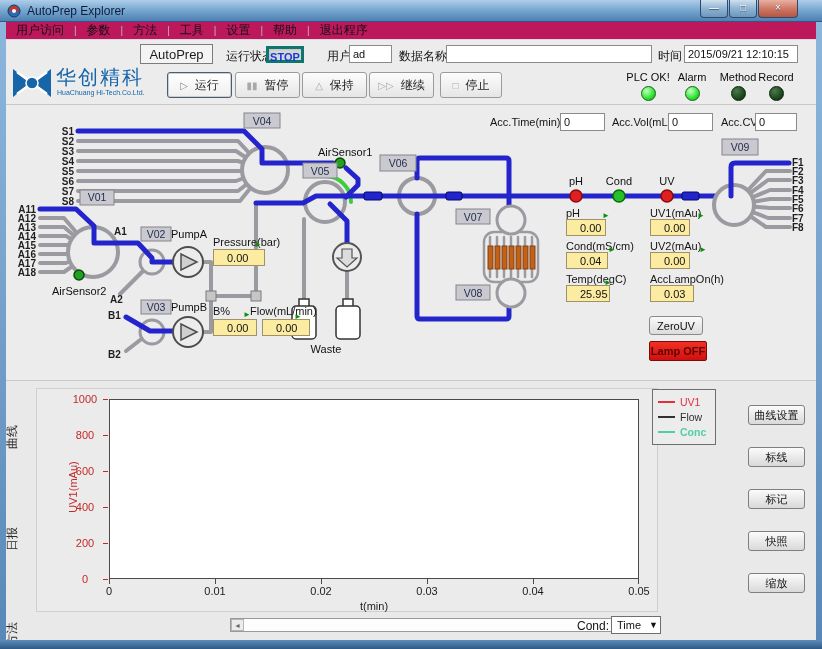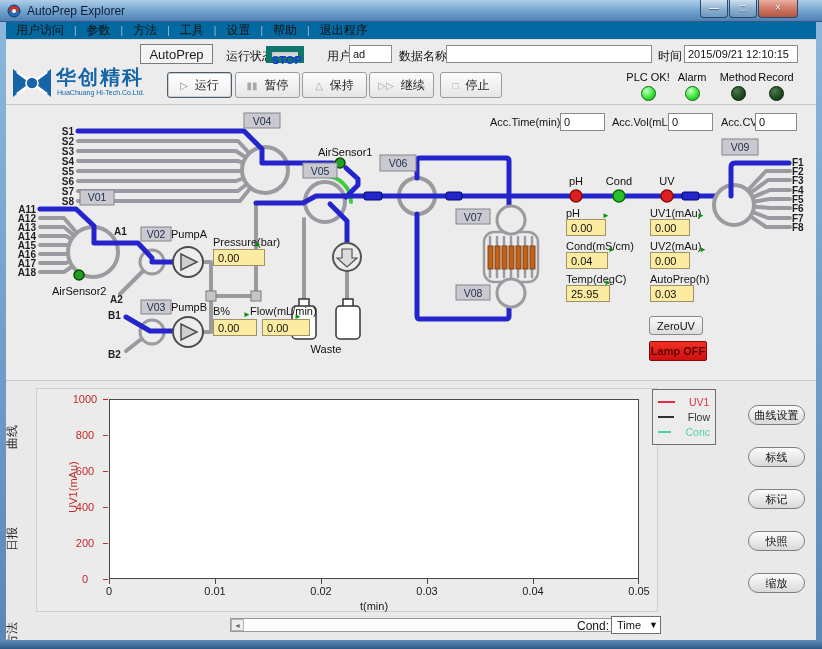--- a/index.html
+++ b/index.html
@@ -4,53 +4,53 @@
 <style>
 *{margin:0;padding:0;box-sizing:border-box}
 html,body{width:822px;height:649px}
 body{font-family:"Liberation Sans",sans-serif;position:relative;background:#ececec;overflow:hidden}
 .abs{position:absolute}
 .titlebar{position:absolute;left:0;top:0;width:822px;height:22px;background:linear-gradient(180deg,#aecde8,#7aa9d2 45%,#4e80b2);border-bottom:1px solid #30598a;display:flex;align-items:center}
 .title-text{font-size:12px;color:#0c1f3a;margin-left:6px}
 .winbtns{position:absolute;right:24px;top:0;display:flex}
 .wbtn{width:28px;height:18px;border:1px solid #2d4a6b;border-top:none;border-radius:0 0 4px 4px;background:linear-gradient(180deg,#cfe0ef,#8fb3d2 50%,#6e97bd);color:#fff;font-size:10px;text-align:center;line-height:16px;margin-left:1px;text-shadow:0 1px 1px #345}
 .wbtn.close{width:40px;background:linear-gradient(180deg,#e8b0a4,#cf7a66 50%,#b65443)}
-.menubar{position:absolute;left:6px;top:22px;width:810px;height:18px;background:#0369a1;border-bottom:1px solid #dcdcdc;display:flex;align-items:center;font-size:12px;color:#111}
+.menubar{position:absolute;left:6px;top:22px;width:810px;height:18px;background:#be185d;border-bottom:1px solid #dcdcdc;display:flex;align-items:center;font-size:12px;color:#111}
 .menu-item{padding:0 10px;white-space:nowrap}
 .menu-sep{color:#b9b9b9;font-size:10px}
 .lbl{position:absolute;font-size:11px;color:#141414;white-space:nowrap}
 .lbl12{position:absolute;font-size:12px;color:#141414;white-space:nowrap}
 .field-w{position:absolute;background:#fff;border:1px solid #8b8b8b;font-size:11px;color:#111;padding:2px 3px;overflow:hidden;white-space:nowrap}
-.field-y{position:absolute;background:#fdedA2;background:#fcecA0;background:#fbeca1;border:1px solid #9f9168;font-size:11px;color:#111;padding:2px 4px;overflow:hidden;white-space:nowrap}
+.field-y{position:absolute;background:#fdedA2;background:#fcecA0;background:#fbeca1;border:1px solid #9f9168;font-size:11px;color:#111;padding:2px 13px;overflow:hidden;white-space:nowrap}
 .arrow{position:absolute;font-size:8px;color:#089008;line-height:8px}
 .tbtn{position:absolute;top:72px;width:65px;height:26px;background:linear-gradient(180deg,#fcfcfc,#e6e6e6);border:1px solid #9b9b9b;border-radius:3px;display:flex;align-items:center;justify-content:center;gap:7px;font-size:12px;color:#222}
 .tbtn .ic{color:#a9a9a9;font-size:10px}
 .tbtn.primary{border:1px solid #5a5a5a;background:linear-gradient(180deg,#ffffff,#efefef);box-shadow:0 0 0 1px #bcd2e8 inset}
 .tbtn.primary .ic{color:#8a8a8a}
 .ledbox{position:absolute;top:71px;width:48px;text-align:center;font-size:11px;color:#0c0c0c}
 .led{width:15px;height:15px;border-radius:50%;margin:3px auto 0 auto;border:1px solid #123812}
 .led.on{background:radial-gradient(circle at 35% 30%,#c6ffc6,#37e837 55%,#0f9e0f);border-color:#156515}
 .led.off{background:radial-gradient(circle at 35% 30%,#4c7a4c,#1d4a1d 60%,#0e2a0e);border-color:#081f08}
-.statusbox{position:absolute;background:#d7d7d7;border:6px solid #0f766e;box-shadow:inset 1px 1px 2px #c2c2c2;font-size:11px;font-weight:bold;color:#1439d6;padding-top:2px}
+.statusbox{position:absolute;background:#d7d7d7;border:3px solid #0f766e;box-shadow:inset 1px 1px 2px #c2c2c2;font-size:11px;font-weight:bold;color:#1439d6;text-align:center;padding-top:2px}
 .appnamebox{position:absolute;background:#f4f4f4;border:1px solid #7c7c7c;font-size:13px;color:#1c1c1c;text-align:center;padding-top:2px}
 .grybtn{position:absolute;background:linear-gradient(180deg,#fafafa,#dcdcdc);border:1px solid #8a8a8a;border-radius:3px;font-size:11px;color:#111;text-align:center;display:flex;align-items:center;justify-content:center}
 .lampbtn{position:absolute;background:linear-gradient(180deg,#f23022,#d01010);border:1px solid #7c0a0a;border-radius:2px;font-size:11px;font-weight:bold;color:#5e0000;display:flex;align-items:center;justify-content:center}
 .chartwrap{position:absolute;left:36px;top:388px;width:622px;height:224px;background:#ebebeb;border:1px solid #cfcfcf}
 .plot{position:absolute;left:72px;top:10px;width:530px;height:180px;background:#ffffff;border:1px solid #4a4a4a}
 .ytick{position:absolute;width:32px;left:32px;text-align:center;font-size:11px;color:#c22a2a}
 .ymark{position:absolute;left:66px;width:5px;height:1px;background:#c22a2a}
 .xtick{position:absolute;width:44px;top:196px;text-align:center;font-size:11px;color:#1c1c1c}
 .xmark{position:absolute;top:190px;width:1px;height:5px;background:#4a4a4a}
 .ylabel{position:absolute;left:30px;top:168px;width:140px;text-align:center;font-size:11px;color:#c22a2a;transform:rotate(-90deg);transform-origin:0 0}
 .xlabel{position:absolute;left:272px;top:211px;width:130px;text-align:center;font-size:11px;color:#1c1c1c}
 .legend{position:absolute;left:652px;top:389px;width:64px;height:56px;background:#ececec;border:1px solid #6f6f6f;padding:4px 5px;z-index:4}
-.leg-row{display:flex;align-items:center;height:15px;gap:14px}
+.leg-row{display:flex;align-items:center;height:15px;gap:5px}
 .leg-line{width:17px;height:2px}
 .leg-name{font-size:10.5px}
-.sidebtn{position:absolute;left:748px;width:57px;height:20px;background:linear-gradient(180deg,#fbfbfb,#d9d9d9);border:1px solid #7f7f7f;border-radius:10px;font-size:11px;color:#111;display:flex;align-items:center;justify-content:center;z-index:4}
+.sidebtn{position:absolute;left:748px;width:57px;height:20px;background:linear-gradient(180deg,#fbfbfb,#d9d9d9);border:1px solid #7f7f7f;border-radius:3px;font-size:11px;color:#111;display:flex;align-items:center;justify-content:center;z-index:4}
 .tab-v{position:absolute;font-size:12px;color:#2a2a2a;width:36px;text-align:center;transform:rotate(-90deg);transform-origin:0 0;white-space:nowrap}
 .scrollbar{position:absolute;left:230px;top:618px;width:427px;height:14px;background:#fdfdfd;border:1px solid #9a9a9a;display:flex;justify-content:space-between;align-items:center}
 .scr-arrow{width:13px;height:12px;background:#ececec;border:1px solid #b5b5b5;font-size:7px;color:#666;text-align:center;line-height:11px}
 .dropdown{position:absolute;left:611px;top:616px;width:50px;height:18px;background:#fff;border:1px solid #6f6f6f;font-size:11px;color:#111;display:flex;align-items:center;padding-left:5px}
 .dd-arrow{position:absolute;right:2px;top:3px;font-size:9px;color:#111}
 .frame-l{position:absolute;left:0;top:22px;width:6px;height:618px;background:linear-gradient(180deg,#8cb6dc,#5988b8)}
 .frame-r{position:absolute;right:0;top:22px;width:6px;height:618px;background:linear-gradient(180deg,#8cb6dc,#5988b8)}
 .frame-b{position:absolute;left:0;top:640px;width:822px;height:9px;background:linear-gradient(180deg,#5d8cba,#2d5984)}
 .chart-area-bg{position:absolute;left:6px;top:380px;width:810px;height:260px;background:#e9e9e9;border-top:1px solid #c9c9c9}
 svg text{font-family:"Liberation Sans",sans-serif}
@@ -110,21 +110,21 @@
 <div class="field-w" style="left:684px;top:45px;width:114px;height:18px">2015/09/21 12:10:15</div>
 
 <div class="abs" style="left:12px;top:66px">
   <svg width="40" height="34">
     <polygon points="1,3 19,17 1,31" fill="#1565a8"></polygon>
     <polygon points="39,3 21,17 39,31" fill="#1565a8"></polygon>
     <path d="M5,6 L35,28 M35,6 L5,28" stroke="#fff" stroke-width="2.5" fill="none"></path>
     <circle cx="20" cy="17" r="6" fill="#1565a8" stroke="#fff" stroke-width="1.5"></circle>
   </svg>
 </div>
-<div class="abs" style="left:56px;top:64px;font-size:20px;font-weight:bold;color:#1565a8;letter-spacing:2px">华创精科</div>
+<div class="abs" style="left:56px;top:64px;font-size:20px;font-weight:normal;color:#1565a8;letter-spacing:2px">华创精科</div>
 <div class="abs" style="left:57px;top:89px;font-size:7px;color:#1565a8">HuaChuang Hi-Tech.Co.Ltd.</div>
 
 <div class="tbtn primary" style="left:167px">
     <span class="ic">▷</span>
     <span>运行</span>
   </div>
 <div class="tbtn" style="left:235px">
     <span class="ic">▮▮</span>
     <span>暂停</span>
   </div>
@@ -358,21 +358,21 @@
 <div class="lbl" style="left:566px;top:273px;z-index:2">Temp(degC)</div>
 <span class="arrow" style="left:604px;top:279px;z-index:2">►</span>
 <div class="field-y" style="left:566px;top:285px;width:44px;height:17px;z-index:2">25.95</div>
 
 <div class="lbl" style="left:650px;top:207px;z-index:2">UV1(mAu)</div>
 <span class="arrow" style="left:697px;top:212px;z-index:2">►</span>
 <div class="field-y" style="left:650px;top:219px;width:40px;height:17px;z-index:2">0.00</div>
 <div class="lbl" style="left:650px;top:240px;z-index:2">UV2(mAu)</div>
 <span class="arrow" style="left:699px;top:246px;z-index:2">►</span>
 <div class="field-y" style="left:650px;top:252px;width:40px;height:17px;z-index:2">0.00</div>
-<div class="lbl" style="left:650px;top:273px;z-index:2">AutoPrep(h)</div>
+<div class="lbl" style="left:650px;top:273px;z-index:2">AccLampOn(h)</div>
 <div class="field-y" style="left:650px;top:285px;width:44px;height:17px;z-index:2">0.03</div>
 
 <div class="grybtn" style="left:649px;top:316px;width:54px;height:19px;z-index:2">ZeroUV</div>
 <div class="lampbtn" style="left:649px;top:341px;width:58px;height:20px;z-index:2">Lamp OFF</div>
 
 <div class="chart-area-bg"></div>
 
 <span class="tab-v" style="left:4px;top:455px">曲线</span>
 <span class="tab-v" style="left:4px;top:557px">日报</span>
 <span class="tab-v" style="left:4px;top:652px">方法</span>
@@ -411,21 +411,21 @@
   <div class="leg-row">
       <div class="leg-line" style="background: rgb(224, 48, 64);"></div>
       <span class="leg-name" style="color: rgb(224, 48, 64);">UV1</span>
     </div>
   <div class="leg-row">
       <div class="leg-line" style="background: rgb(48, 48, 48);"></div>
       <span class="leg-name" style="color: rgb(48, 48, 48);">Flow</span>
     </div>
   <div class="leg-row">
       <div class="leg-line" style="background: rgb(80, 208, 160);"></div>
-      <span class="leg-name" style="color: rgb(80, 208, 160);">Conc</span>
+      <span class="leg-name" style="color: rgb(80, 208, 160); font-weight: bold;">Conc</span>
     </div>
 </div>
 
 <div class="sidebtn" style="top:405px">曲线设置</div>
 <div class="sidebtn" style="top:447px">标线</div>
 <div class="sidebtn" style="top:489px">标记</div>
 <div class="sidebtn" style="top:531px">快照</div>
 <div class="sidebtn" style="top:573px">缩放</div>
 
 <div class="scrollbar">

